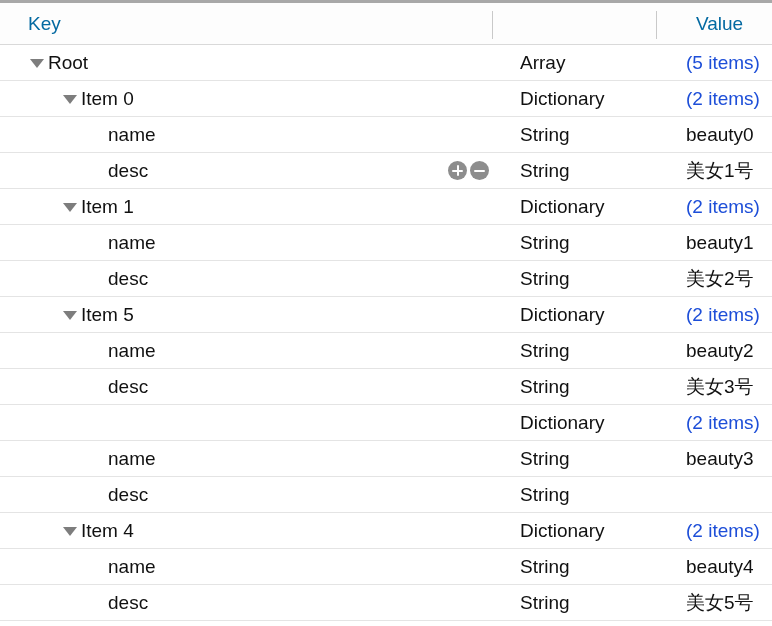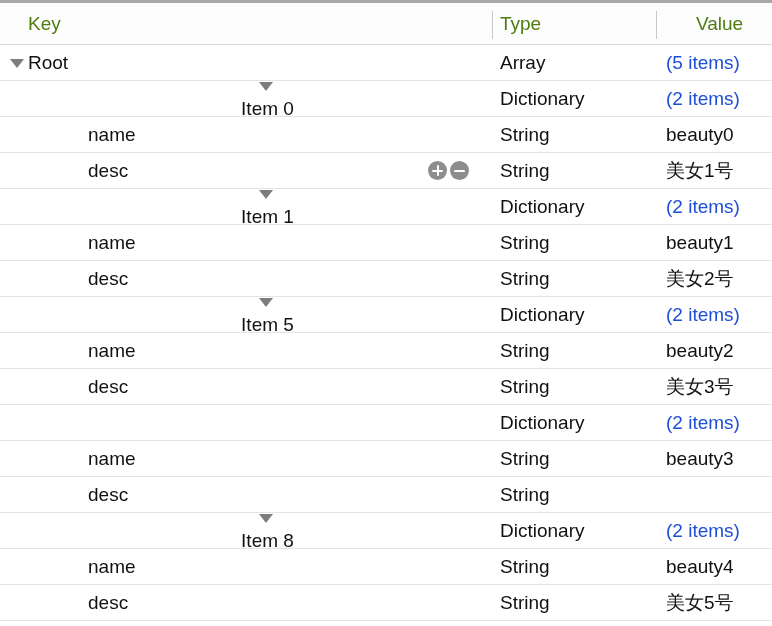--- a/index.html
+++ b/index.html
@@ -41,21 +41,21 @@
     background: #fdfdfd;
     box-sizing: border-box;
     border-bottom: 1px solid #d9d9d9;
   }
   .header-cell {
     position: absolute;
     top: 0;
     height: 42px;
     line-height: 42px;
     font-size: 19px;
-    color: #4d7c0f;
+    color: #0369a1;
     white-space: nowrap;
     overflow: hidden;
   }
   .header-cell.key   { left: 28px;  width: 460px; }
   .header-cell.type  { left: 500px; width: 150px; }
   .header-cell.value { left: 696px; width: 100px; }
 
   .col-divider {
     position: absolute;
     top: 8px;
@@ -83,20 +83,21 @@
 
   .cell {
     position: absolute;
     top: 0;
     height: 35px;
     line-height: 35px;
     font-size: 19px;
     color: #111111;
     white-space: nowrap;
     overflow: hidden;
+    margin-left: 20px;
   }
   .cell.key   { left: 0;     width: 492px; }
   .cell.type  { left: 500px; width: 150px; }
   .cell.value { left: 666px; width: 106px; }
 
   .cell.value.muted { color: #1d4ed8; }
 
   
   .key-inner {
     position: relative;
@@ -119,21 +120,21 @@
 
   .key-label {
     font-size: 19px;
     color: #111111;
     line-height: 35px;
     white-space: nowrap;
   }
 
   
   .lvl0 .key-inner { padding-left: 10px; }
-  .lvl1 .key-inner { padding-left: 43px; flex-direction: column; }
+  .lvl1 .key-inner { padding-left: 43px; }
   .lvl2 .key-inner { padding-left: 70px; }
 
   
   .row-actions {
     position: absolute;
     top: 0;
     left: 428px;
     height: 35px;
     display: flex;
     align-items: center;
@@ -169,21 +170,20 @@
 </head>
 <body>
 
 <div id="plist-editor">
 
   <div class="top-strip"></div>
 
   <div class="header-row">
     <div class="header-cell key">Key</div>
     <div class="col-divider d1"></div>
-    <div class="header-cell type">Type</div>
     <div class="col-divider d2"></div>
     <div class="header-cell value">Value</div>
   </div>
 
   <div class="table-body" id="table-body">
       <div class="row lvl0">
         <div class="cell key">
           <div class="key-inner">
             <span class="disclosure"></span>
             <span class="key-label">Root</span>
@@ -311,21 +311,21 @@
             <span class="disclosure hidden"></span>
             <span class="key-label">desc</span>
           </div>
         </div>
         <div class="cell type">String</div>
       </div>
       <div class="row lvl1">
         <div class="cell key">
           <div class="key-inner">
             <span class="disclosure"></span>
-            <span class="key-label">Item 8</span>
+            <span class="key-label">Item 4</span>
           </div>
         </div>
         <div class="cell type">Dictionary</div>
         <div class="cell value muted">(2 items)</div>
       </div>
       <div class="row lvl2">
         <div class="cell key">
           <div class="key-inner">
             <span class="disclosure hidden"></span>
             <span class="key-label">name</span>

